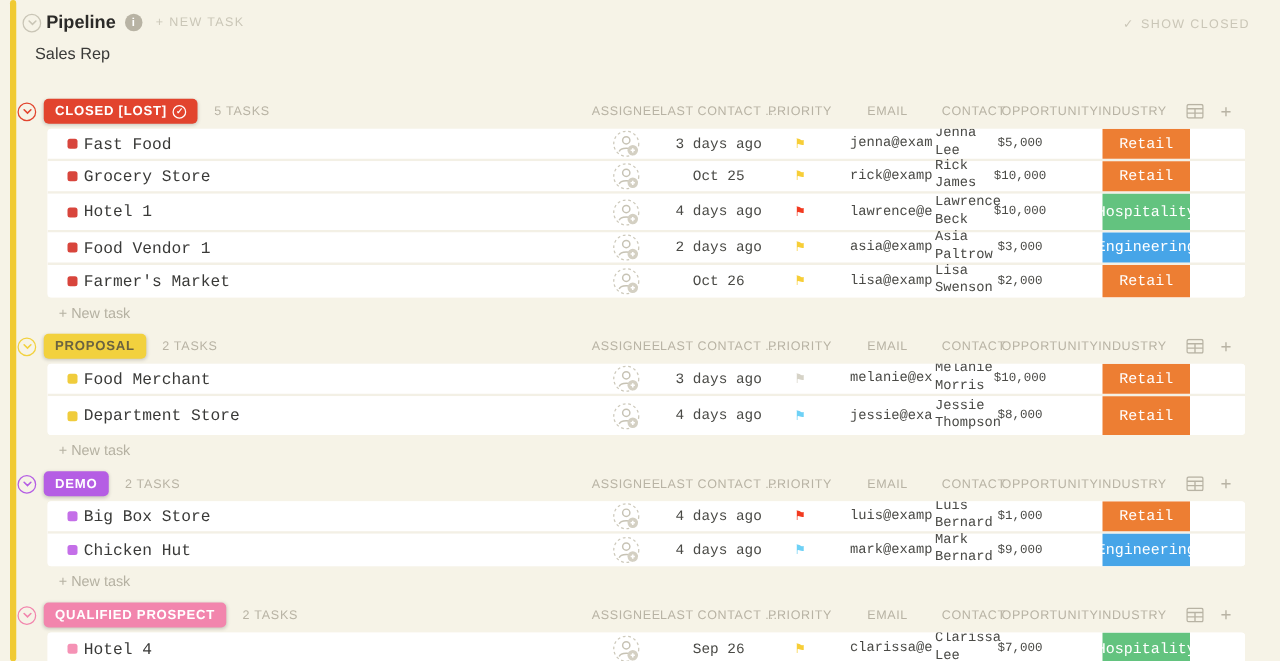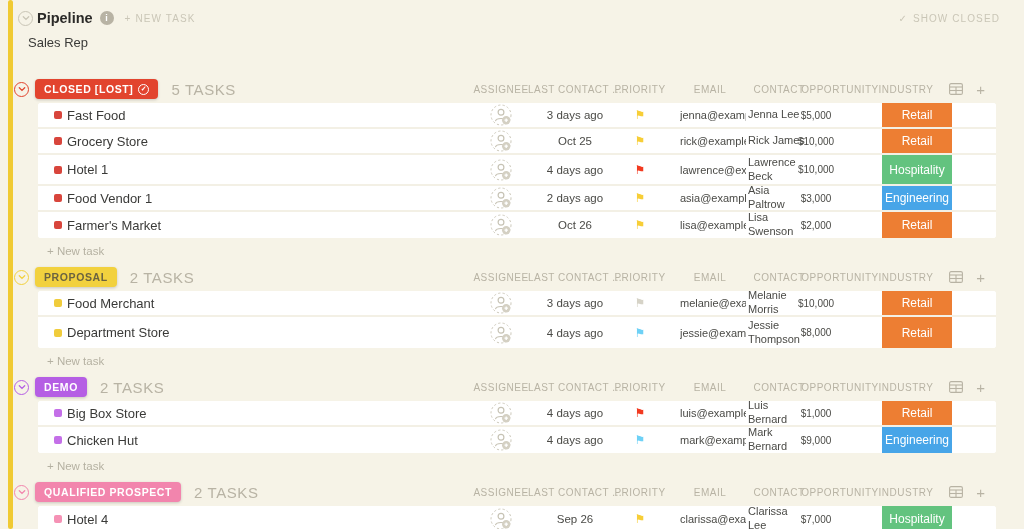--- a/index.html
+++ b/index.html
@@ -26,35 +26,35 @@
   .groups { margin-top:27px; }
   .group + .group { margin-top:0; }
 
   
   .group-header { position:relative; height:24px; display:flex; align-items:center; padding-left:14px; margin-bottom:2px; }
   .badge { display:inline-flex; align-items:center; gap:5px; margin-left:6px; padding:4px 9px; border-radius:4px;
            font-size:10.5px; font-weight:bold; letter-spacing:.6px; color:#fff;
            box-shadow:0 1px 3px rgba(0,0,0,.18); cursor:pointer; white-space:nowrap; }
   .badge-check { width:11px; height:11px; border:1.2px solid currentColor; border-radius:50%;
                  display:inline-flex; align-items:center; justify-content:center; font-size:7px; }
-  .count { margin-left:13px; font-size:15px; color:#b8b3a4; letter-spacing:.6px; }
+  .count { margin-left:13px; font-size:10px; color:#b8b3a4; letter-spacing:.6px; }
   .col { position:absolute; top:0; height:100%; display:flex; align-items:center; justify-content:center;
          font-size:10px; color:#b8b3a4; letter-spacing:.5px; white-space:nowrap; cursor:pointer; }
   .h-assignee { left:462px; width:78px; }
   .h-last     { left:540px; width:70px; }
   .h-priority { left:610px; width:60px; }
   .h-email    { left:674px; width:72px; }
   .h-contact  { left:748px; width:62px; }
   .h-opp      { left:806px; width:68px; }
   .h-industry { left:870px; width:72px; }
   .h-grid     { left:946px; width:20px; }
   .h-plus     { left:972px; width:18px; font-size:15px; color:#b8b3a4; font-weight:normal; }
 
   
-  .rows { margin-left:38px; width:958px; background:#fff; border-radius:3px; overflow:hidden; }
+  .rows { margin-left:38px; width:958px; background:#fff; border-radius:3px; overflow:hidden;font-family:Liberation Mono, monospace; }
   .row { position:relative; min-height:26px; border-bottom:2px solid #f3f0e5; background:#fff;
          display:flex; align-items:center; cursor:pointer; }
   .row.tall { min-height:31px; }
   .rows .row:last-child { border-bottom:none; }
   .sq { position:absolute; left:16px; width:8px; height:8px; border-radius:2px; }
   .tname { margin-left:29px; font-size:13px; color:#3a3a38; }
   .cell { position:absolute; top:0; height:100%; display:flex; align-items:center; justify-content:center;
           color:#4a4a46; font-size:11.5px; }
   .c-assignee { left:424px; width:78px; }
   .c-last     { left:502px; width:70px; }

